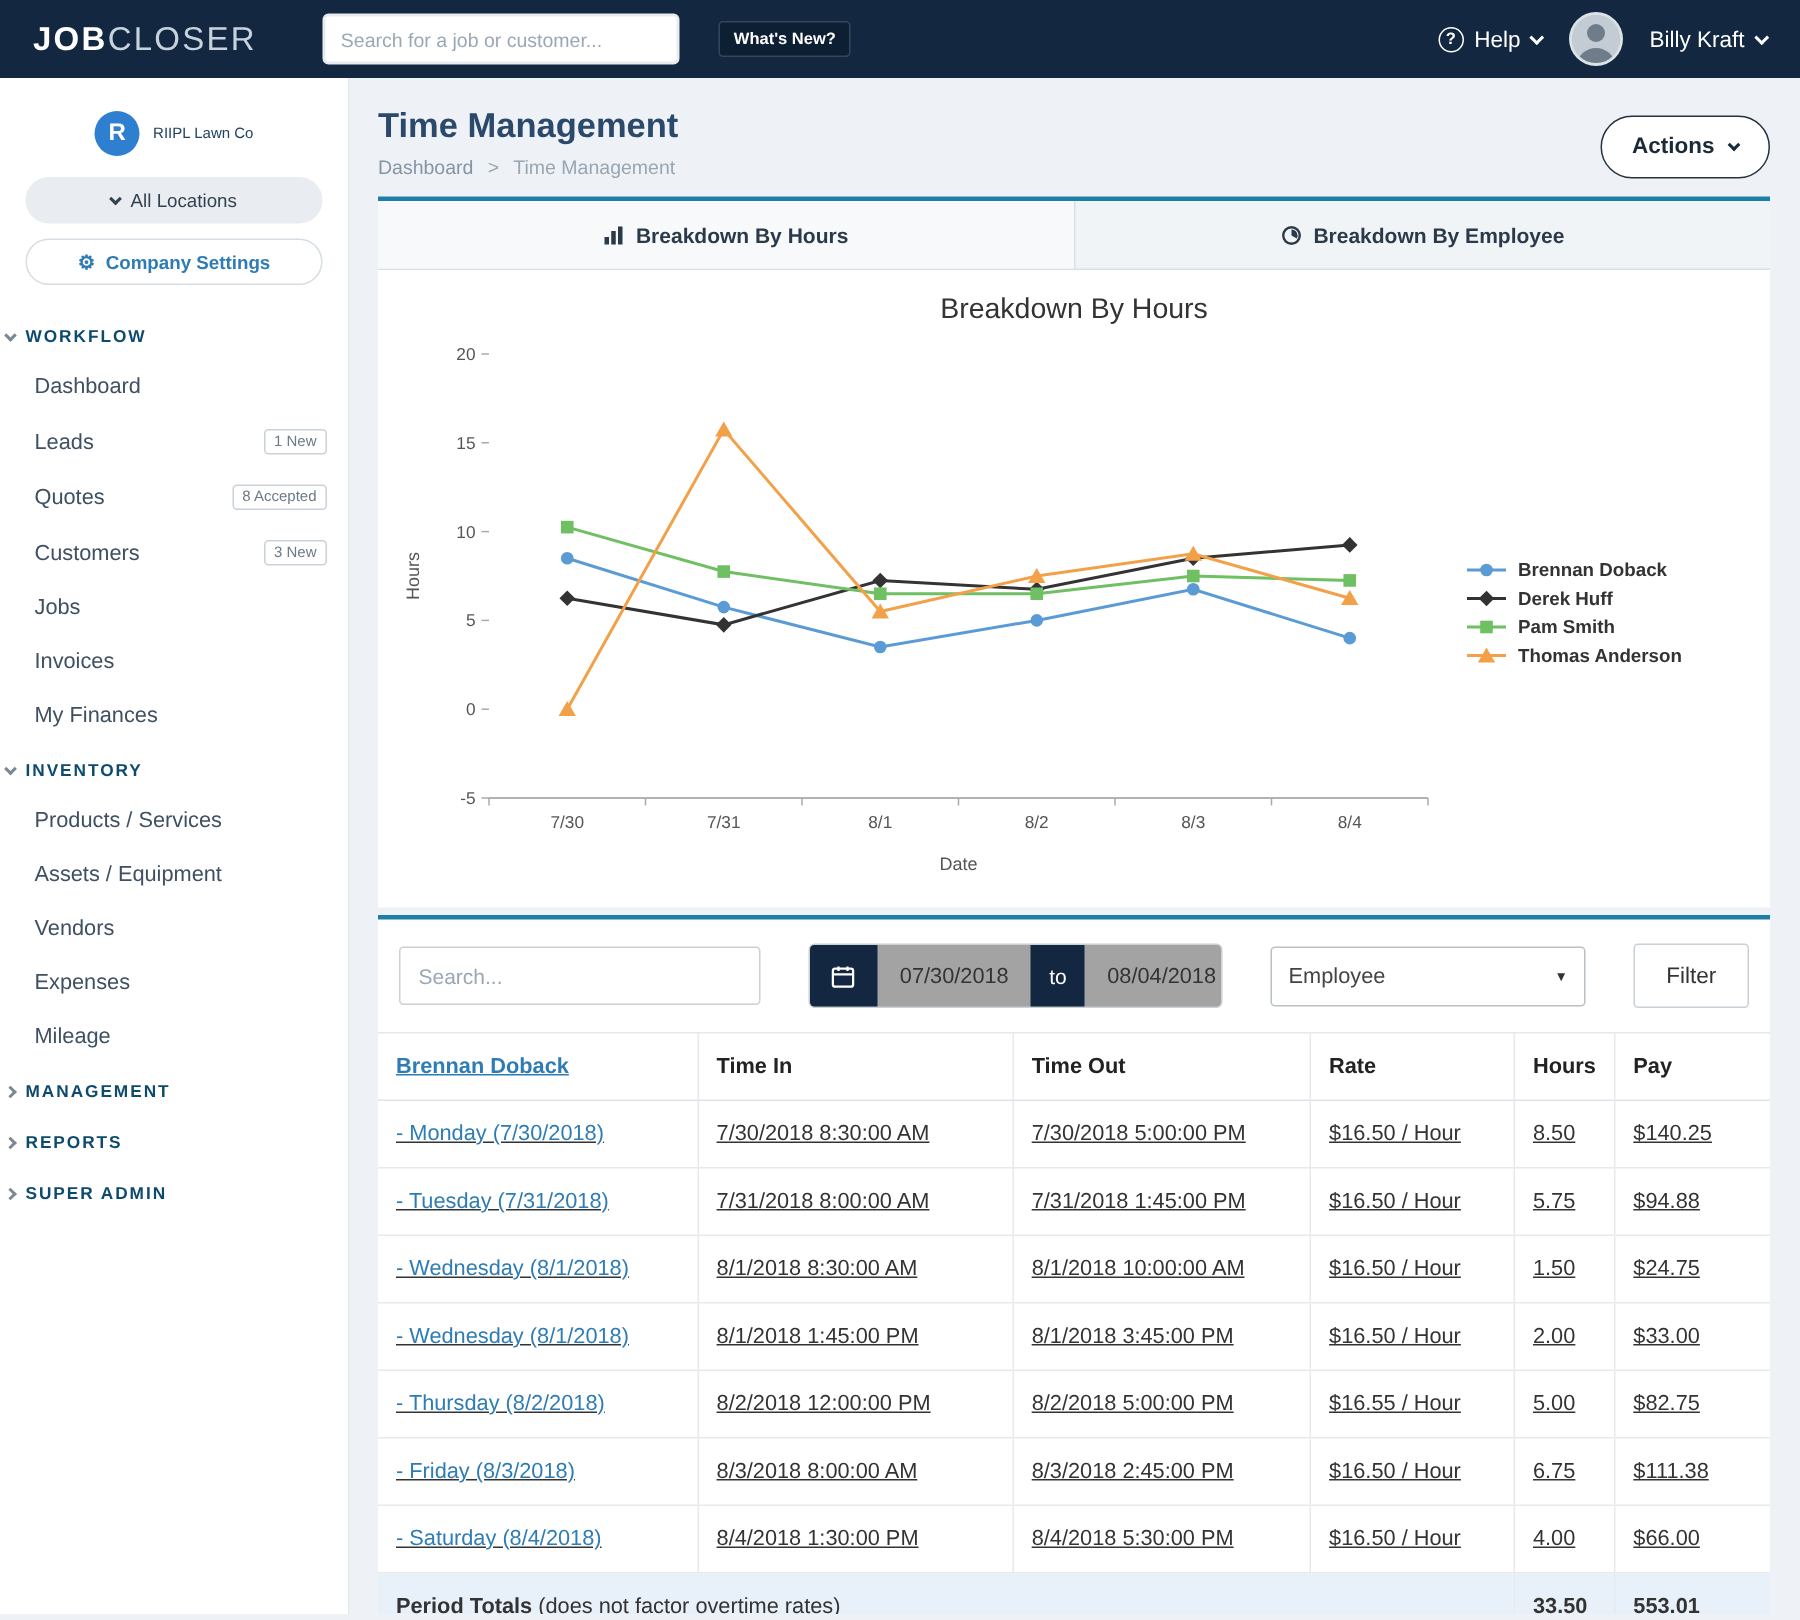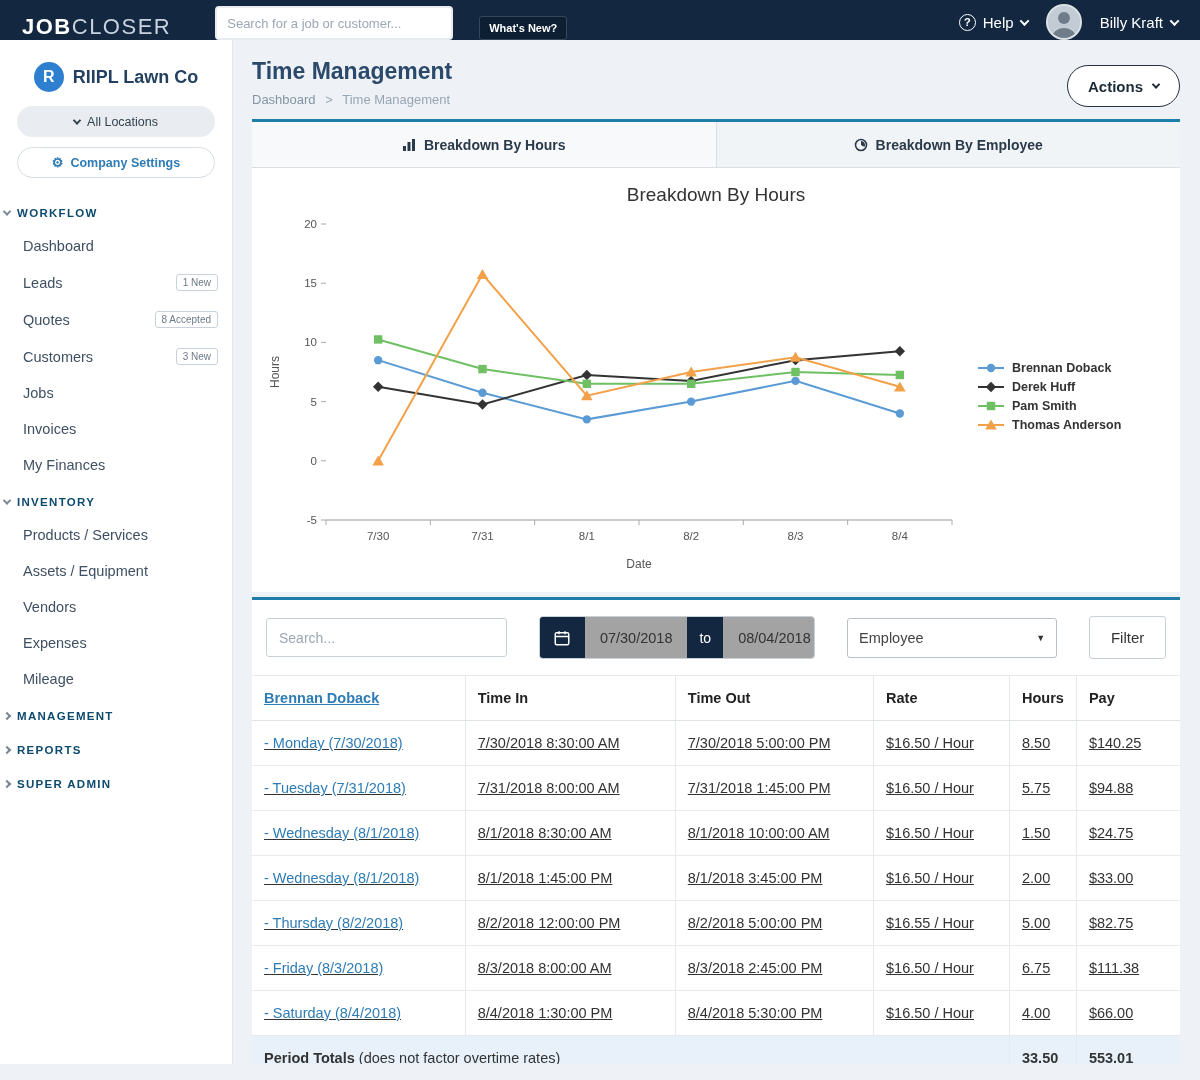--- a/index.html
+++ b/index.html
@@ -1,20 +1,20 @@
 <!DOCTYPE html>
 <html><head>
 <meta charset="utf-8">
 <style>
   * { box-sizing: border-box; margin: 0; padding: 0; }
   html,body { width:1200px; height:1080px; overflow:hidden; background:#eef1f5;
     font-family:"Liberation Sans", sans-serif; }
 
   
-  .navbar { height:40px; background:#132840; display:flex; align-items:flex-end; padding:0 22px; }
+  .navbar { height:52px; background:#132840; display:flex; align-items:center; padding:0 22px; }
   .logo { font-size:22px; letter-spacing:1.5px; color:#fff; white-space:nowrap; cursor:pointer; }
   .logo .logo-bold { font-weight:bold; }
   .logo .logo-light { font-weight:300; color:#c7d2de; }
   .nav-search { width:238px; height:34px; margin-left:44px; border:2px solid #e8ecf0; border-radius:4px;
     padding:0 10px; font-size:13px; color:#333; font-family:inherit; }
   .nav-search::placeholder { color:#9aa7b5; }
   .whats-new { margin-left:26px; background:#0d1f33; border:1px solid #35465a; color:#fff;
     font-size:11px; font-weight:bold; padding:5px 9px; border-radius:3px; cursor:pointer; }
   .nav-right { margin-left:auto; display:flex; align-items:center; gap:18px; color:#fff; }
   .help { display:flex; align-items:center; gap:7px; font-size:15px; cursor:pointer; }
@@ -30,37 +30,37 @@
 
   
   .layout { display:flex; height:1024px; }
   .sidebar { width:233px; flex:none; background:#fff; border-right:1px solid #e2e7ec; padding-top:16px; overflow:hidden; }
   .main { flex:1; padding:16px 20px 0 19px; overflow:hidden; }
 
   
   .company { display:flex; align-items:center; justify-content:center; gap:9px; padding:6px 10px 14px; }
   .company-logo { width:30px; height:30px; border-radius:50%; background:#2f7fd1; color:#fff; font-weight:bold;
     font-size:16px; display:flex; align-items:center; justify-content:center; flex:none; }
-  .company-name { font-size:18px; font-weight:bold; color:#24425f;text-align:center; }
+  .company-name { font-size:10px; font-weight:normal; color:#24425f;text-align:center; }
   .pill { margin:0 17px 10px; height:31px; border-radius:16px; display:flex; align-items:center;
     justify-content:center; gap:7px; font-size:12.5px; cursor:pointer; }
   .loc-pill { background:#e9edf1; color:#33424f; }
   .set-pill { background:#fff; border:1px solid #d6dde3; color:#2e7cb5; font-weight:bold; font-size:12.5px; margin-bottom:16px; }
   .gear { font-size:13px; }
   .nav-sec { display:flex; align-items:center; gap:7px; padding:13px 4px 9px; color:#0c4a6e; cursor:pointer; }
   .nav-sec .chev { width:6px; height:6px; color:#7a8894; }
   .sec-label { font-size:11.5px; font-weight:bold; letter-spacing:1.3px; }
   .nav-item { display:flex; align-items:center; padding:10px 14px 10px 23px; font-size:14.5px;
     color:#3f5062; cursor:pointer; }
   .nav-item-label { flex:1; }
   .nav-badge { font-size:10px; color:#6b7a88; border:1px solid #c9d2da; border-radius:3px;
     padding:2px 6px; background:#fff; white-space:nowrap; }
 
   
-  .page-head { display:flex; justify-content:space-between; align-items:flex-end; margin-bottom:12px; }
+  .page-head { display:flex; justify-content:space-between; align-items:center; margin-bottom:12px; }
   .page-title { font-size:23px; font-weight:bold; color:#2b4a6b; margin:2px 0 7px; }
   .breadcrumb { font-size:13px; color:#98a6b3; }
   .breadcrumb a { color:#8496a6; text-decoration:none; cursor:pointer; }
   .breadcrumb .sep { margin:0 6px; }
   .actions-btn { margin-top:8px; height:42px; padding:0 20px; border-radius:21px; background:#fff;
     border:1.5px solid #25323f; color:#1b2a38; font-size:15px; font-weight:bold; display:flex;
     align-items:center; gap:10px; cursor:pointer; font-family:inherit; }
   .actions-btn .chev { width:6px; height:6px; }
 
   

